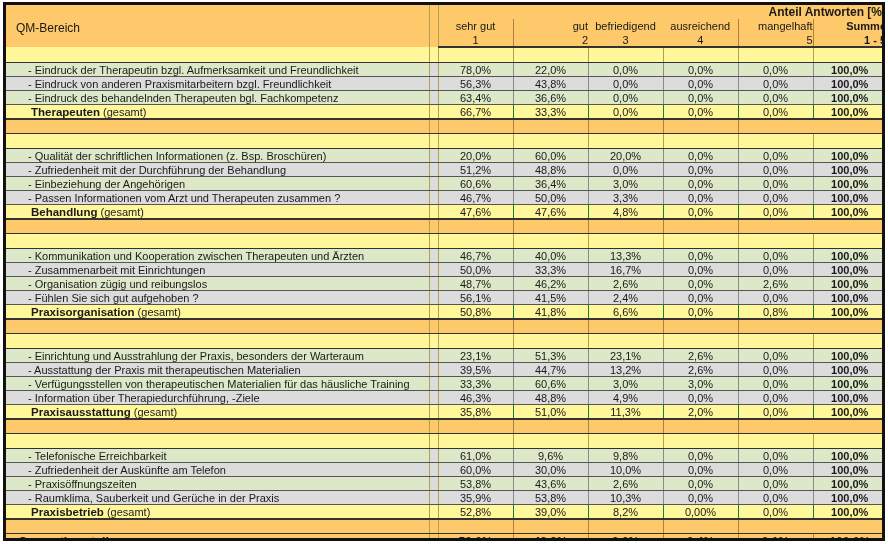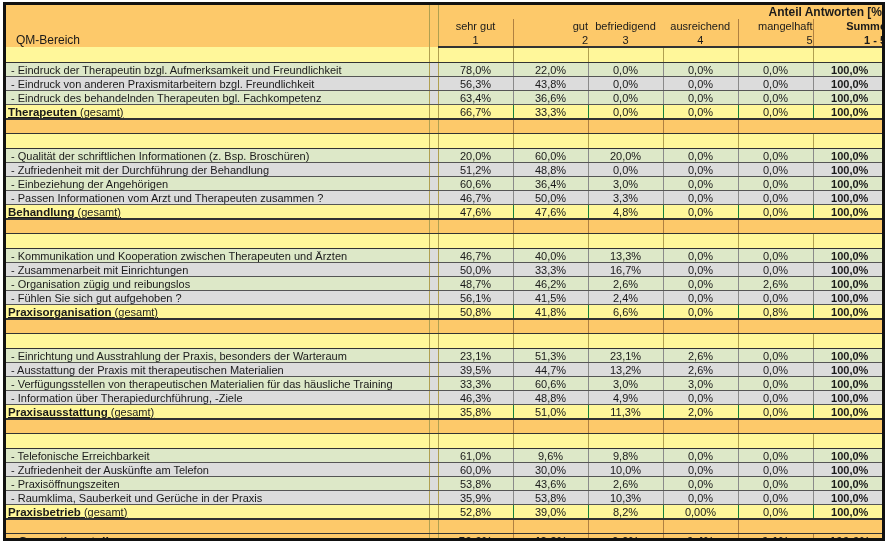--- a/index.html
+++ b/index.html
@@ -31,42 +31,42 @@
   col.c-label { width: 423px; }
   col.c-sep { width: 9px; }
   col.c-val { width: 75px; }
   col.c-sum { width: 73px; }
 
   
   tr.hdr td { background: #fdc96a; }
   tr.hdr1 td { height: 14px; }
   tr.hdr2 td { height: 14px; }
   tr.hdr3 td { height: 13px; }
-  tr.hdr td.lbl { vertical-align: bottom; padding-left: 10px; font-size: 12px; padding-bottom: 1px; margin-top: 36px; }
+  tr.hdr td.lbl { vertical-align: bottom; padding-left: 10px; font-size: 12px; padding-bottom: 13px; margin-top: 36px; }
   .group-title { text-align: right; font-weight: bold; font-size: 12px; }
   .col-name { text-align: center; font-size: 11px; }
   .col-name.bold { font-weight: bold; padding-left: 25px; }
   tr.hdr td.vcol { border-left: 1px solid #b08040; text-align: right; }
   tr.hdr3 td { border-bottom: 2px solid #333; }
 
   
   tr.blank td { background: #fff79a; height: 14px; border-bottom: 1.5px solid #333; }
   tr.blank td.vcol { border-left: 1px solid #b0a050; }
 
   
   tr.item td { height: 13px; border-bottom: 1px solid #555; }
   tr.item.green td { background: #dde8c8; }
   tr.item.grey td { background: #dcdcdc; }
-  tr.item td.lbl { padding-left: 5px; font-size: 11px; }
+  tr.item td.lbl { padding-left: 22px; font-size: 11px; }
   tr.item td.val { text-align: center; font-size: 11px; border-left: 1px solid #8a8a8a; }
   tr.item td.sum { font-weight: bold; }
 
   
   tr.sub td { background: #fff79a; height: 13px; border-bottom: 2px solid #333; border-top: 1.5px solid #333; }
-  tr.sub td.lbl { padding-left: 2px; font-size: 11px; text-decoration: underline; }
+  tr.sub td.lbl { padding-left: 25px; font-size: 11px; }
   tr.sub td.lbl b { font-size: 11.5px; }
   tr.sub td.val { text-align: center; border-left: 1px solid #15803d; }
   tr.sub td.sum { font-weight: bold; }
 
   
   tr.spacer td { background: #fdc96a; height: 13px; border-bottom: 1.5px solid #333; }
   tr.spacer td.vcol { border-left: 1px solid #b08040; }
 
   
   tr.total td { background: #fdc96a; height: 16px; font-weight: bold; font-size: 12px; }

